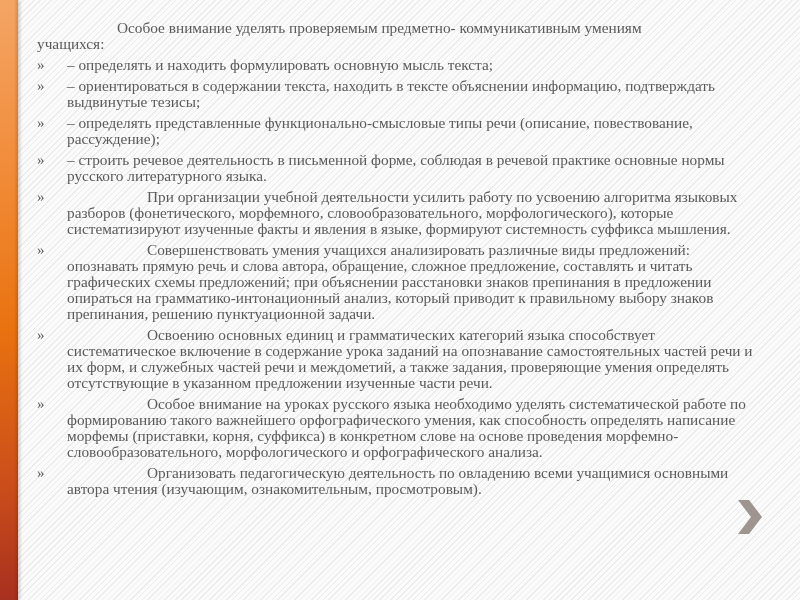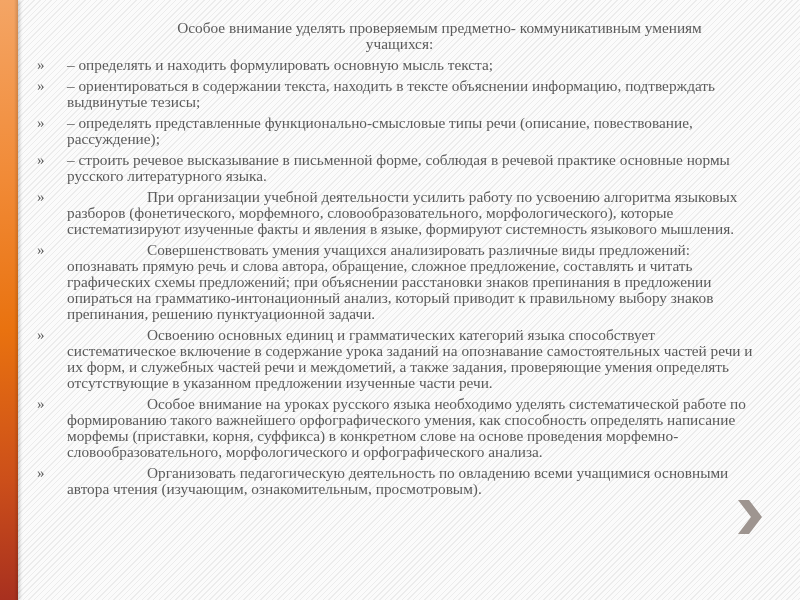--- a/index.html
+++ b/index.html
@@ -16,21 +16,21 @@
     box-shadow: 2px 0 3px rgba(0,0,0,0.18);
   }
   .side-bar::after {
     content: ""; position: absolute; right: 0; top: 0; width: 4px; height: 100%;
     background: linear-gradient(to right, rgba(0,0,0,0), rgba(0,0,0,0.15));
   }
   .content {
     position: absolute; left: 37px; top: 20px; width: 725px;
     font-size: 15.3px; line-height: 16px;
   }
-  .intro { margin: 0 0 5px 0; text-align: center; }
+  .intro { margin: 0 0 5px 0; }
   .indent { display: inline-block; width: 80px; }
   .item { display: flex; margin-bottom: 5px; }
   .bullet { width: 30px; flex: 0 0 30px; font-size: 15px; }
   .item-text { flex: 1; }
   .chevron {
     position: absolute; left: 738px; top: 500px; width: 26px; height: 34px; cursor: pointer;
   }
 </style>
 </head>
 <body>
@@ -50,25 +50,25 @@
   <div class="item">
     <span class="bullet">»</span>
     <span class="item-text">– ориентироваться в содержании текста, находить в тексте объяснении информацию, подтверждать выдвинутые тезисы;</span>
   </div>
   <div class="item">
     <span class="bullet">»</span>
     <span class="item-text">– определять представленные функционально-смысловые типы речи (описание, повествование, рассуждение);</span>
   </div>
   <div class="item">
     <span class="bullet">»</span>
-    <span class="item-text">– строить речевое высказывание в письменной форме, соблюдая в речевой практике основные нормы русского литературного языка.</span>
+    <span class="item-text">– строить речевое деятельность в письменной форме, соблюдая в речевой практике основные нормы русского литературного языка.</span>
   </div>
   <div class="item">
     <span class="bullet">»</span>
-    <span class="item-text"><span class="indent"></span><span>При организации учебной деятельности усилить работу по усвоению алгоритма языковых разборов (фонетического, морфемного,  словообразовательного, морфологического), которые систематизируют изученные факты и явления в языке, формируют системность языкового мышления.</span></span>
+    <span class="item-text"><span class="indent"></span><span>При организации учебной деятельности усилить работу по усвоению алгоритма языковых разборов (фонетического, морфемного,  словообразовательного, морфологического), которые систематизируют изученные факты и явления в языке, формируют системность суффикса мышления.</span></span>
   </div>
   <div class="item">
     <span class="bullet">»</span>
     <span class="item-text"><span class="indent"></span><span>Совершенствовать умения учащихся анализировать различные виды предложений: опознавать прямую речь и слова автора, обращение, сложное предложение, составлять и читать графических схемы предложений; при объяснении расстановки знаков препинания в предложении опираться на грамматико-интонационный анализ, который приводит к правильному выбору знаков препинания, решению пунктуационной задачи.</span></span>
   </div>
   <div class="item">
     <span class="bullet">»</span>
     <span class="item-text"><span class="indent"></span><span>Освоению основных единиц и грамматических категорий языка способствует систематическое включение в содержание урока заданий на опознавание самостоятельных частей речи и их форм, и служебных частей речи и междометий, а также задания, проверяющие умения определять отсутствующие в указанном предложении изученные части речи.</span></span>
   </div>
   <div class="item">

